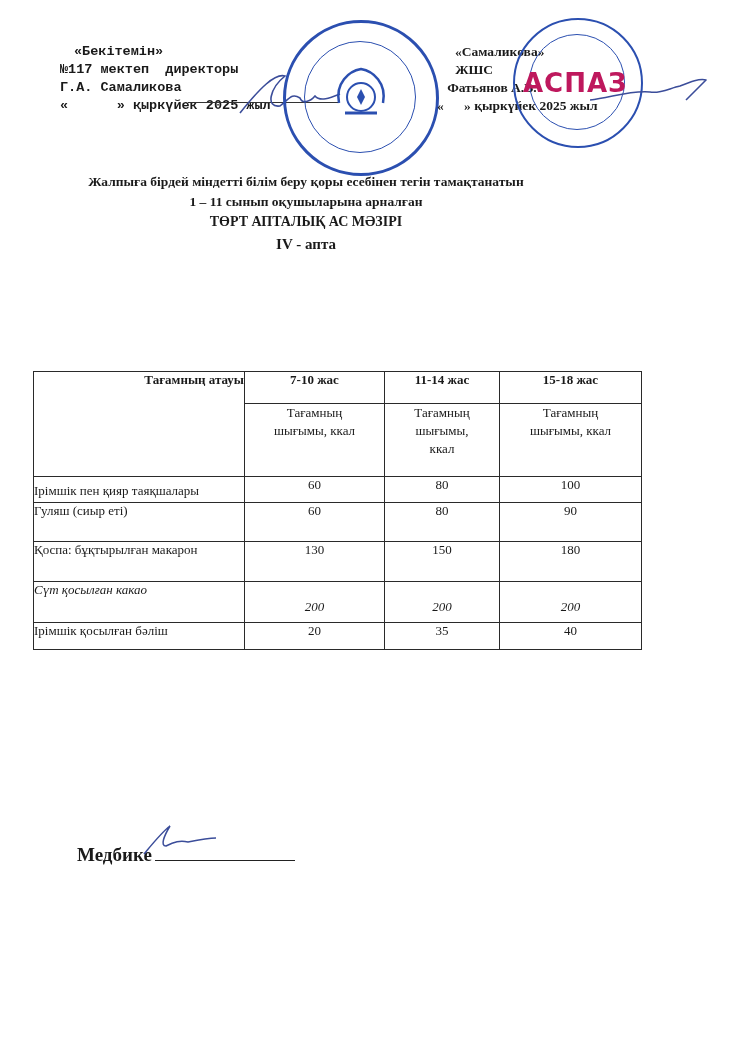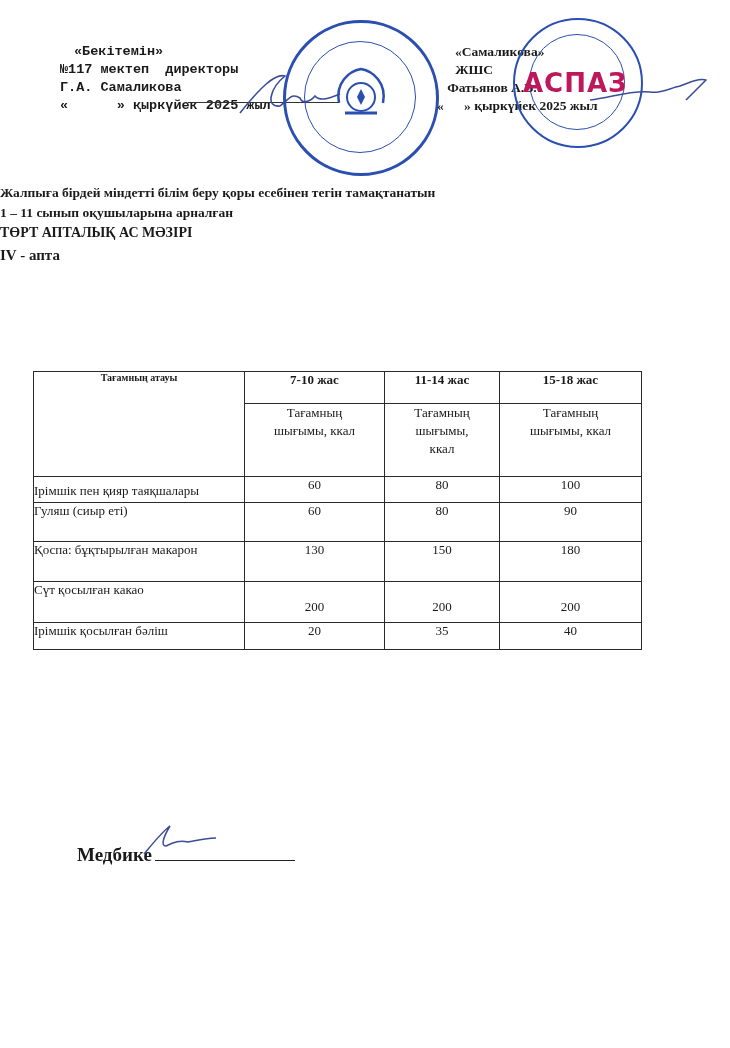--- a/index.html
+++ b/index.html
@@ -6,43 +6,43 @@
   body {
     width: 730px; height: 1048px; background: #ffffff; position: relative;
     font-family: "Liberation Serif", "DejaVu Serif", serif; color: #1a1a1a;
     overflow: hidden;
   }
   .abs { position: absolute; }
   .approve { left: 60px; top: 43px; font-size: 13.5px; line-height: 18px; font-weight: bold; font-family: Liberation Mono, monospace; }
   .approve div { white-space: pre; }
   .agree { left: 437px; top: 43px; font-size: 13.5px; line-height: 18px; font-weight: bold; }
   .agree div { white-space: pre; }
-  .titles { left: 0; width: 612px; top: 183px; font-weight: bold; }
+  .titles { left: 0; width: 612px; top: 172px; text-align: center; font-weight: bold; }
   .titles .t1 { font-size: 13.5px; line-height: 20px; }
   .titles .t2 { font-size: 13.5px; line-height: 20px; }
   .titles .t3 { font-size: 14px; line-height: 20px; }
   .titles .t4 { font-size: 15px; line-height: 24px; }
   .titles .t5 { font-size: 15px; line-height: 22px; }
 
   table.menu {
     position: absolute; left: 33px; top: 371px; border-collapse: collapse;
     font-size: 13px;
   }
   table.menu td, table.menu th {
     border: 1.2px solid #2a2a2a; padding: 0; vertical-align: top;
   }
-  th.name-h { width: 210px; height: 104px; text-align: center; font-weight: bold; font-size: 10px; padding: 24px 0 0 5px; vertical-align: top; }
+  th.name-h { width: 210px; height: 104px; text-align: right; font-weight: bold; font-size: 13px; padding: 24px 0 0 5px; vertical-align: top; }
   th.age { height: 31px; font-weight: bold; font-size: 13px; text-align: center; vertical-align: middle; }
   th.sub { height: 72px; font-weight: normal; font-size: 13px; text-align: center; line-height: 18px; padding-top: 4px; }
   td.dish { text-align: left; padding: 4px 0 0 3px; font-size: 13px; }
   td.val { text-align: center; font-size: 13px; padding-top: 2px; }
   tr.r1 td { height: 19px; }
   tr.r2 td { height: 38px; }
   tr.r3 td { height: 39px; margin-left: 10px; }
-  tr.r4 td { height: 40px; }
+  tr.r4 td { height: 40px; font-style: italic; }
   tr.r4 td.val { padding-top: 17px; height: 23px; }
   tr.r5 td { height: 26px; }
 
   .medbike { left: 37px; top: 844px; font-size: 19px; font-weight: bold; margin-left: 40px; }
   .sigline { display: inline-block; width: 140px; border-bottom: 1.2px solid #222; vertical-align: baseline; margin-left: 3px; height: 12px; }
   .line-dir { left: 188px; top: 102px; width: 150px; border-bottom: 1px solid #333; }
 
   .stamp { position: absolute; border-radius: 50%; border: 3px solid #2b4fb0; }
   .stamp-inner { position: absolute; border-radius: 50%; border: 1.5px solid #2b4fb0; }
   .stamp-text { position: absolute; color: #be185d; font-family: "DejaVu Sans", sans-serif; font-weight: bold; }

